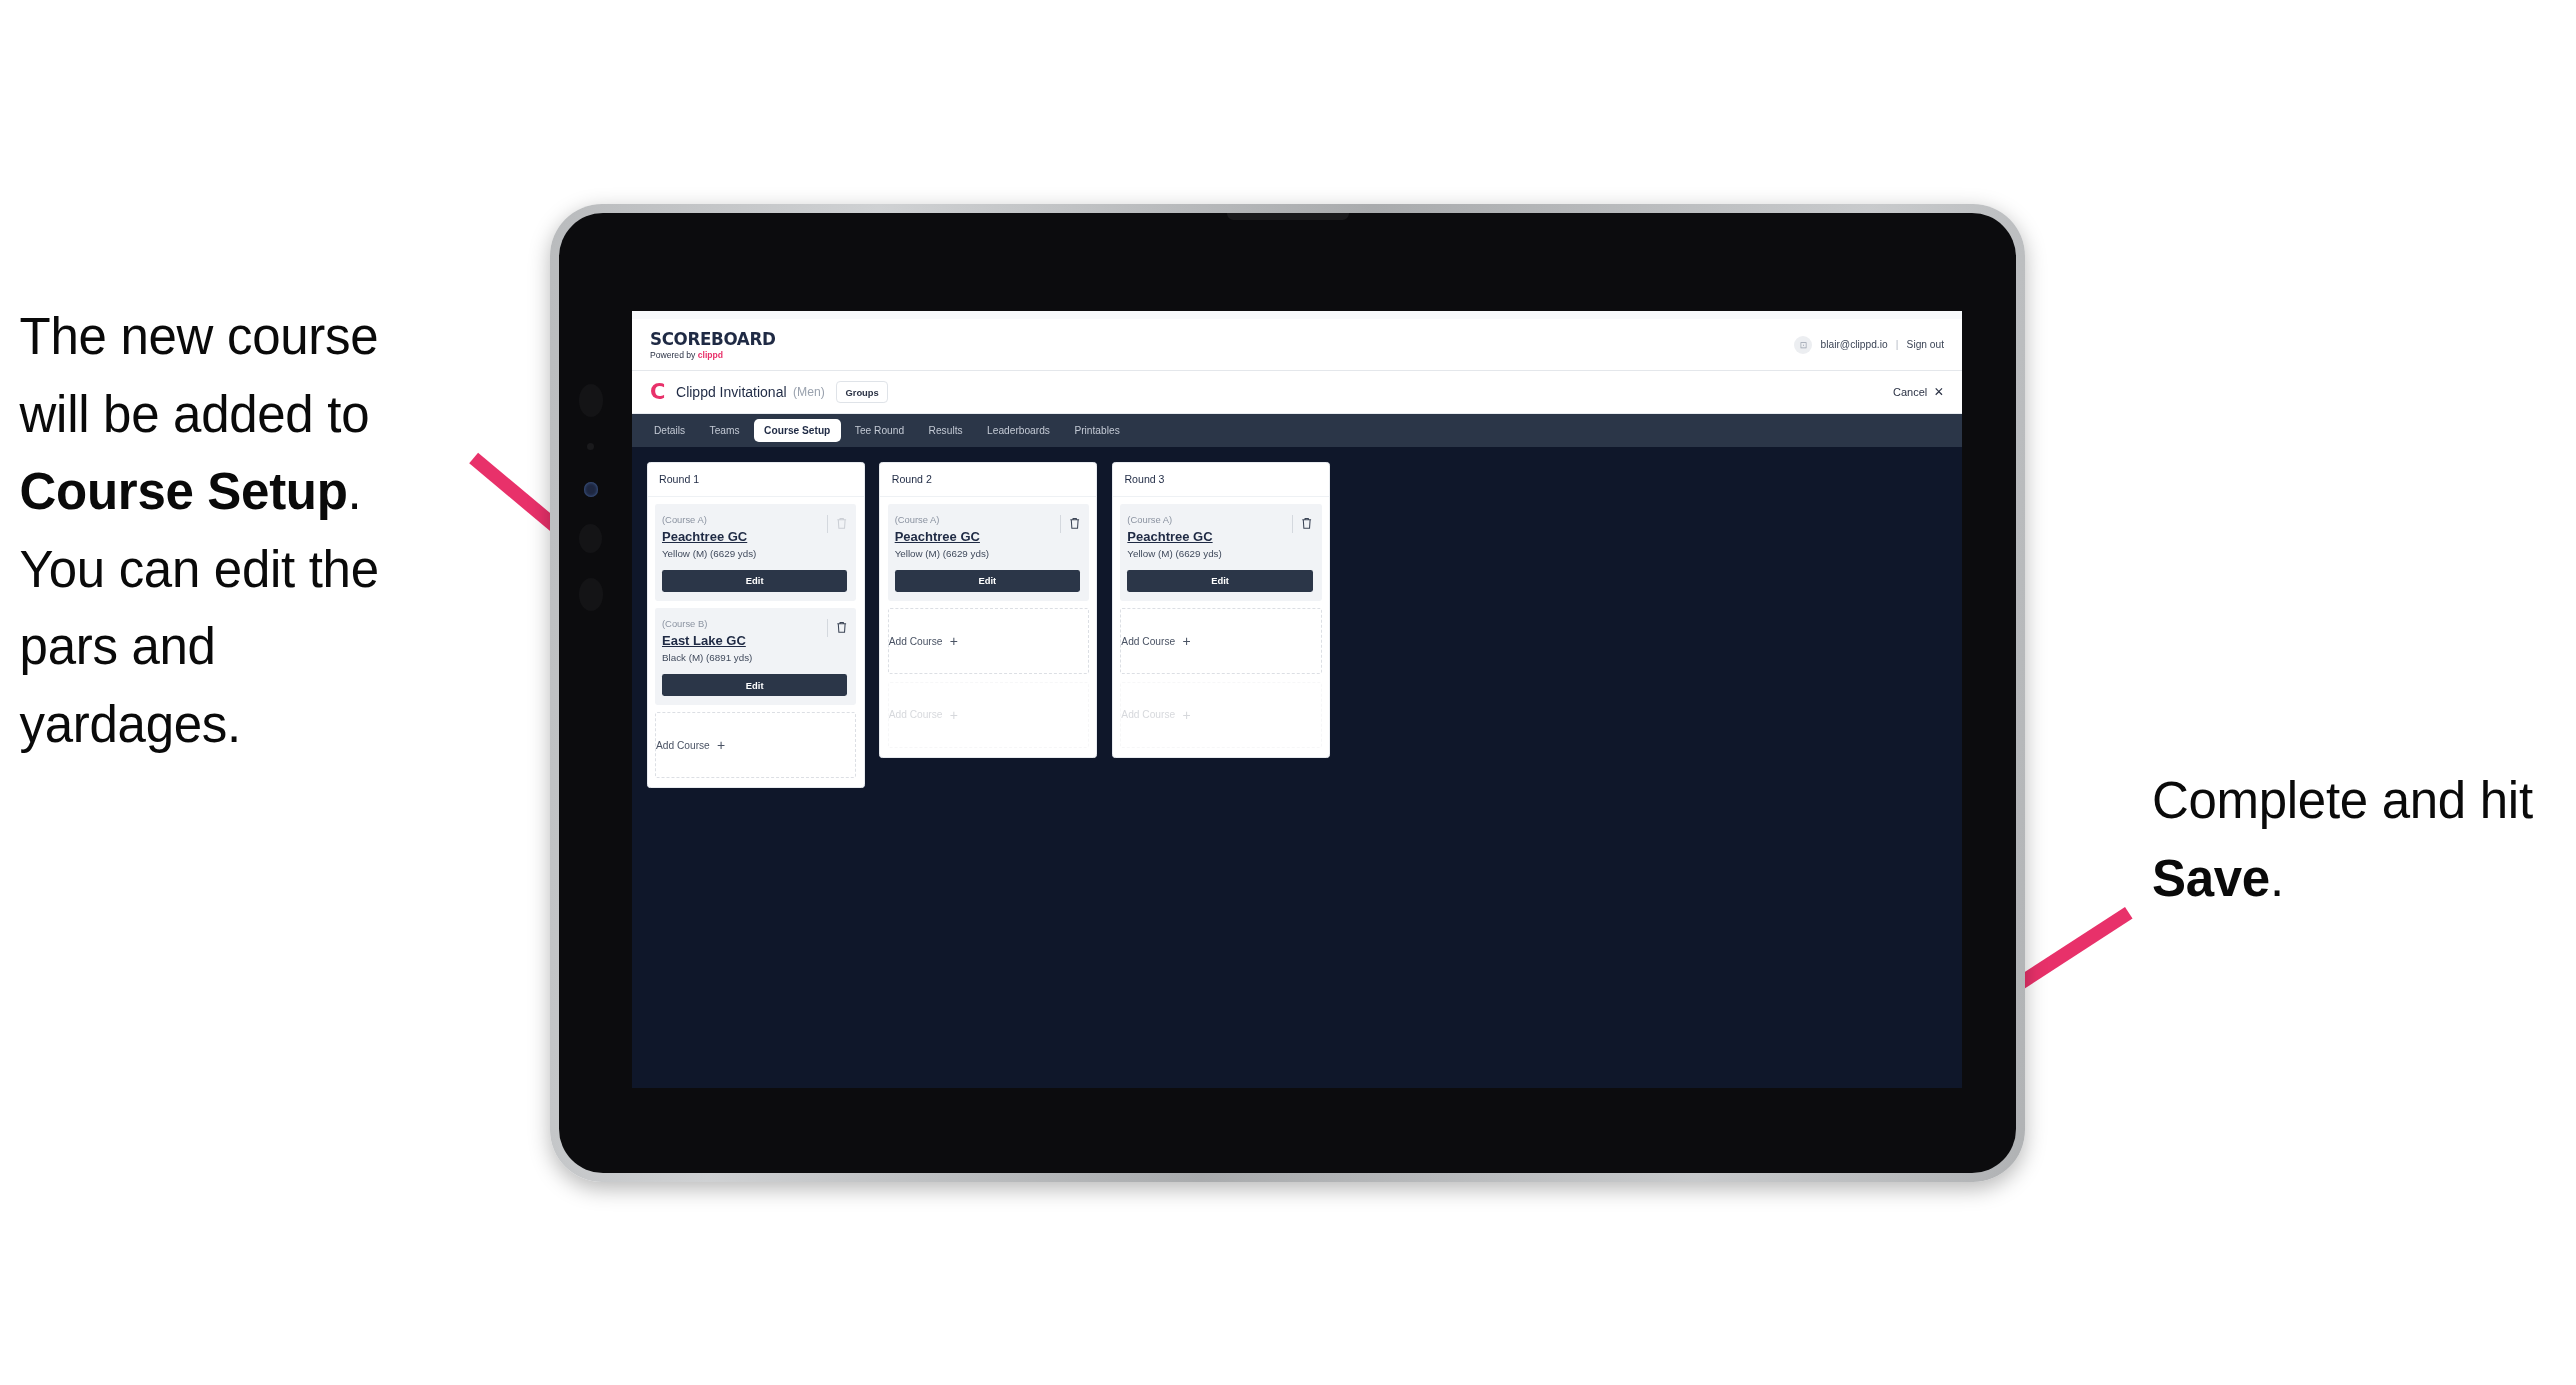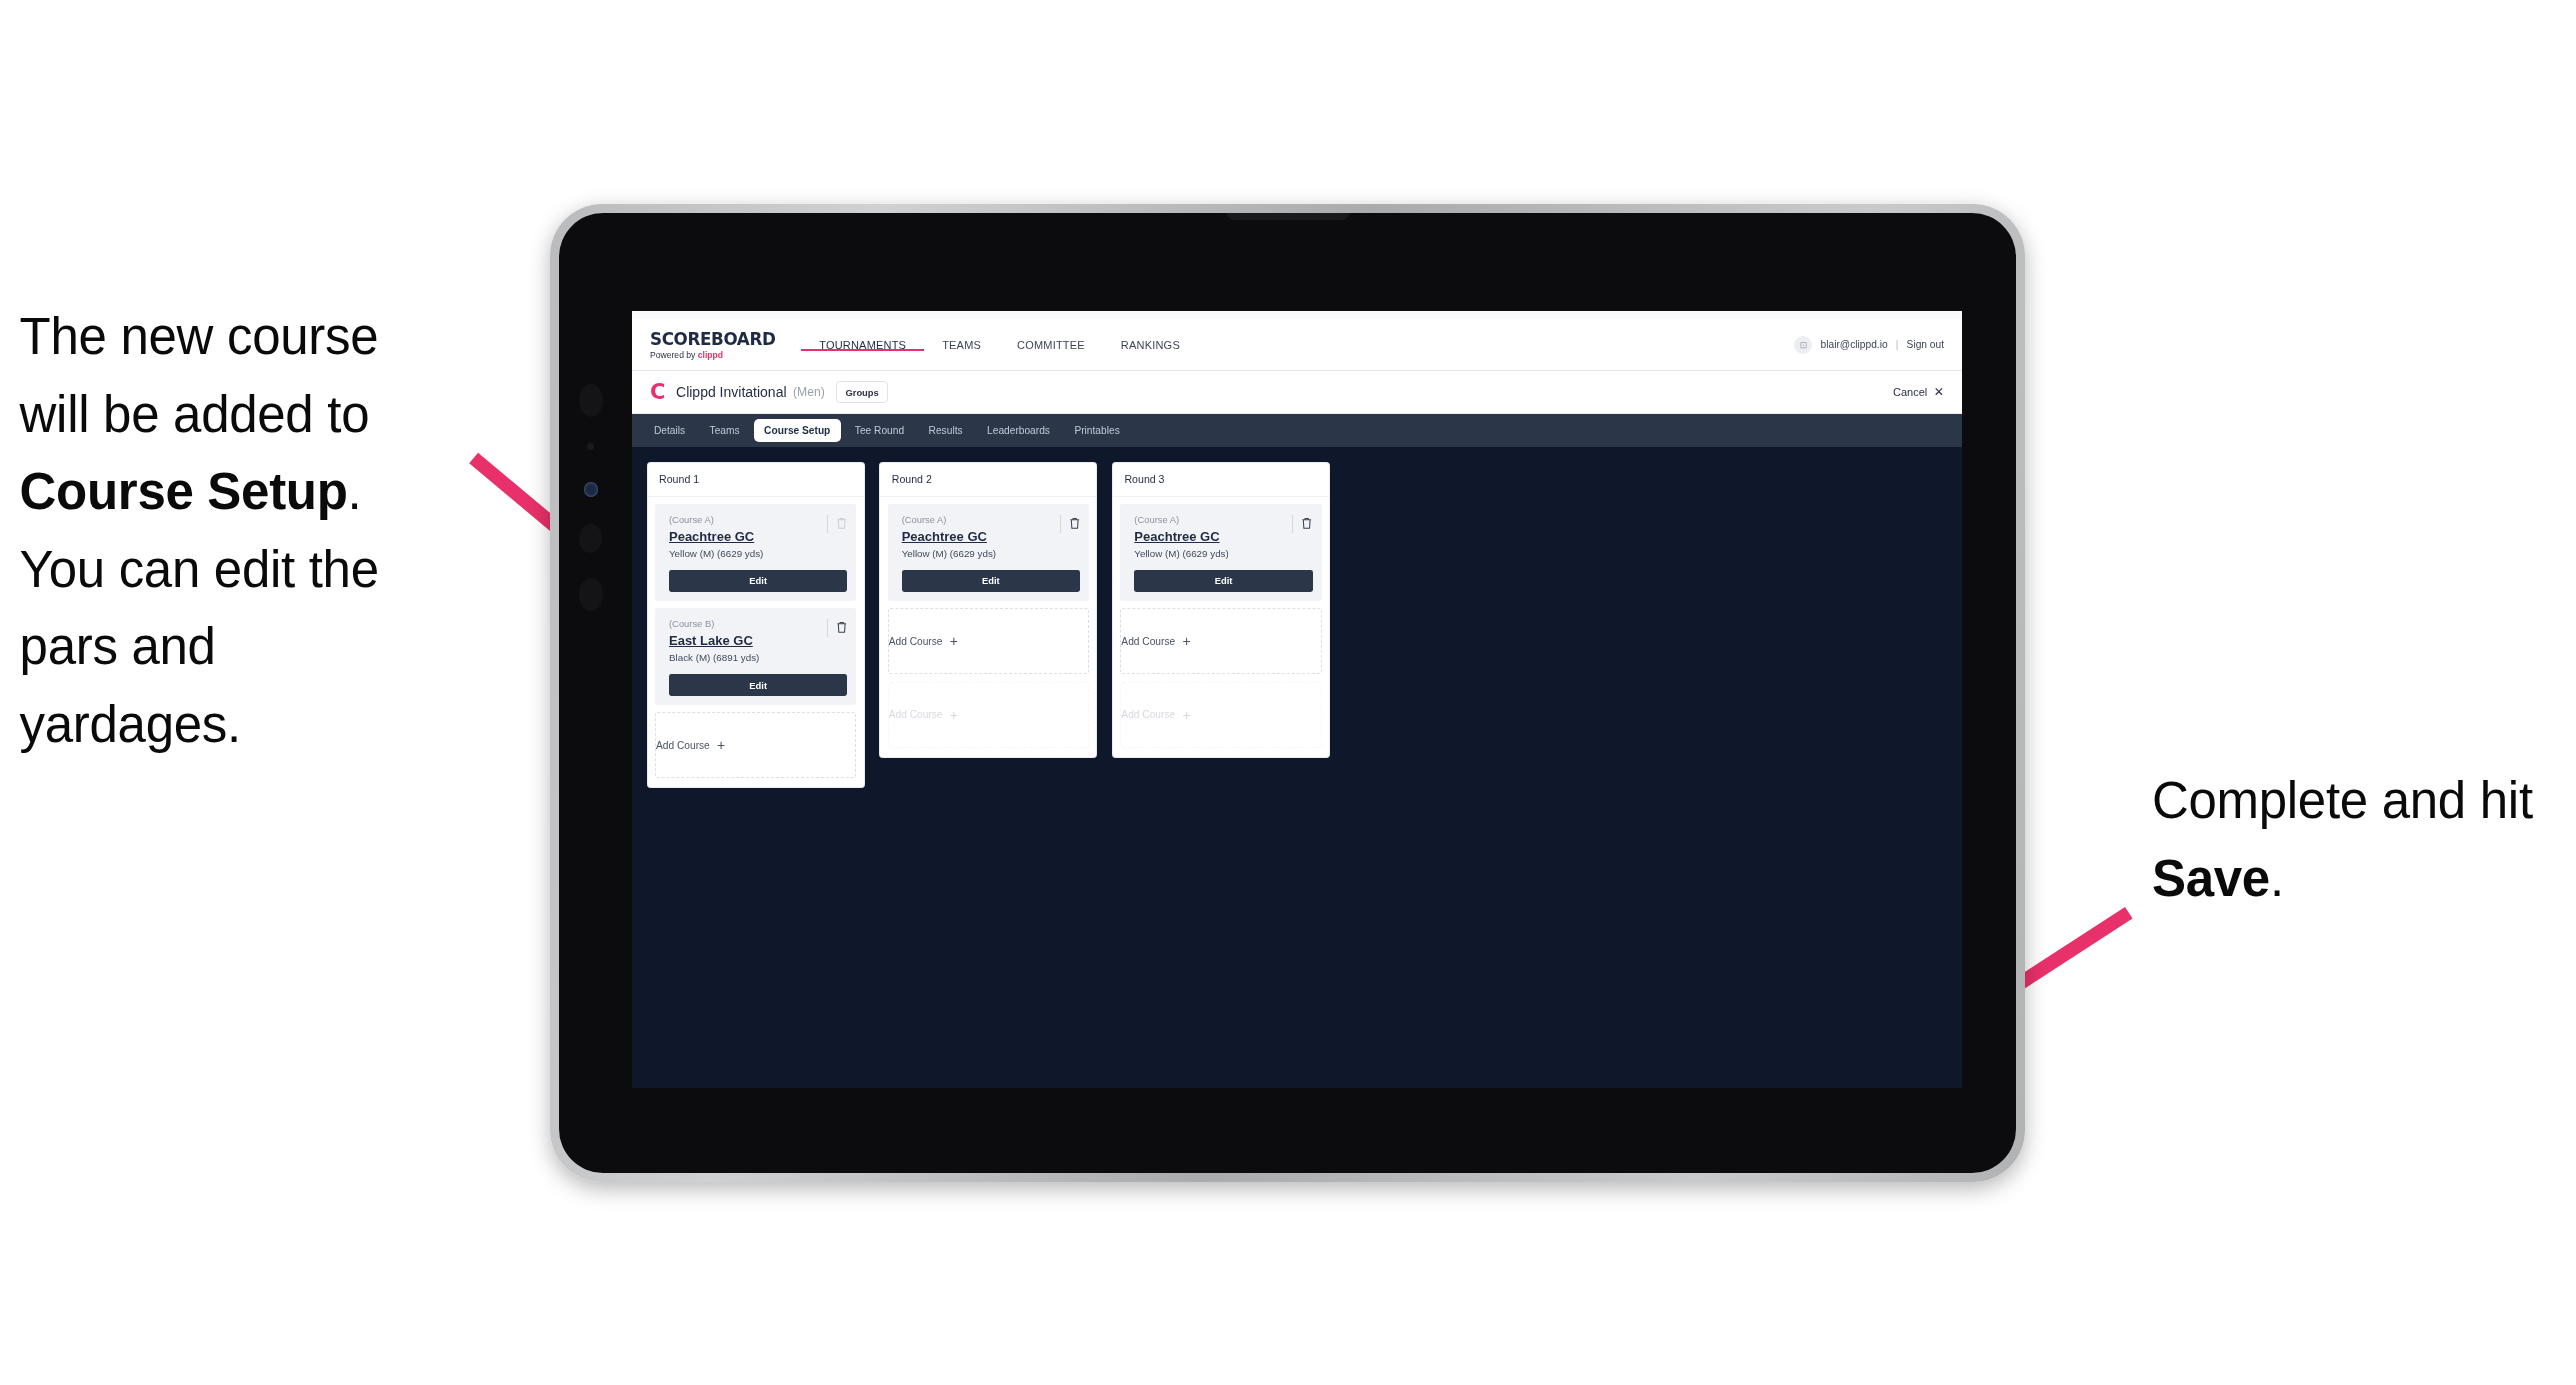--- a/index.html
+++ b/index.html
@@ -279,21 +279,21 @@
   }
   .round-body {
     padding: 7.3px 7.3px 9px 7.3px;
     display: flex;
     flex-direction: column;
     gap: 7.3px;
   }
   .course-card {
     background: #f1f3f6;
     border-radius: 2.4px;
-    padding: 9px 9px 9px 14px;
+    padding: 9px 9px 9px 7px;
     position: relative;
   }
   .course-letter {
     font-size: 9.4px;
     color: #8b93a1;
     line-height: 1.5;
   }
   .course-name {
     font-size: 13px;
     font-weight: 700;
@@ -383,26 +383,20 @@
     <div class="sensor s5"></div>
 
     <div id="app">
 
       <div id="top-nav">
         <div id="brand">
           <div id="brand-title">SCOREBOARD</div>
           <div id="brand-sub"><span>Powered by </span><span class="clippd-word">clippd</span></div>
         </div>
 
-        <div id="nav-links">
-          <div class="nav-link active">TOURNAMENTS</div>
-          <div class="nav-link">TEAMS</div>
-          <div class="nav-link">COMMITTEE</div>
-          <div class="nav-link">RANKINGS</div>
-        </div>
 
         <div id="nav-right">
           <div id="avatar">⊡</div>
           <div>blair@clippd.io</div>
           <div class="nav-sep">|</div>
           <div id="sign-out">Sign out</div>
         </div>
       </div>
 
       <div id="tourney-bar">

